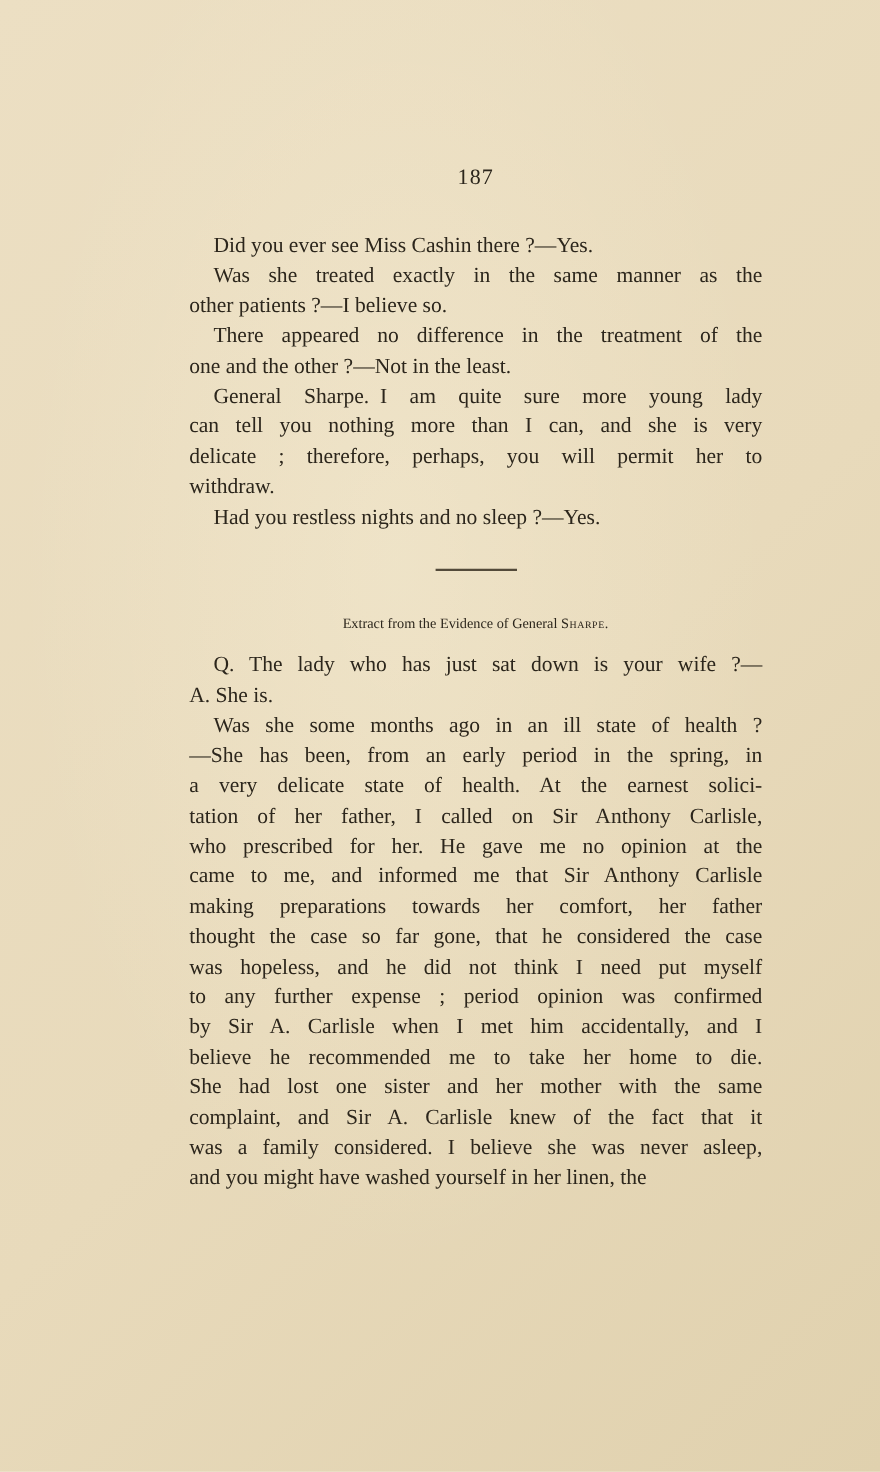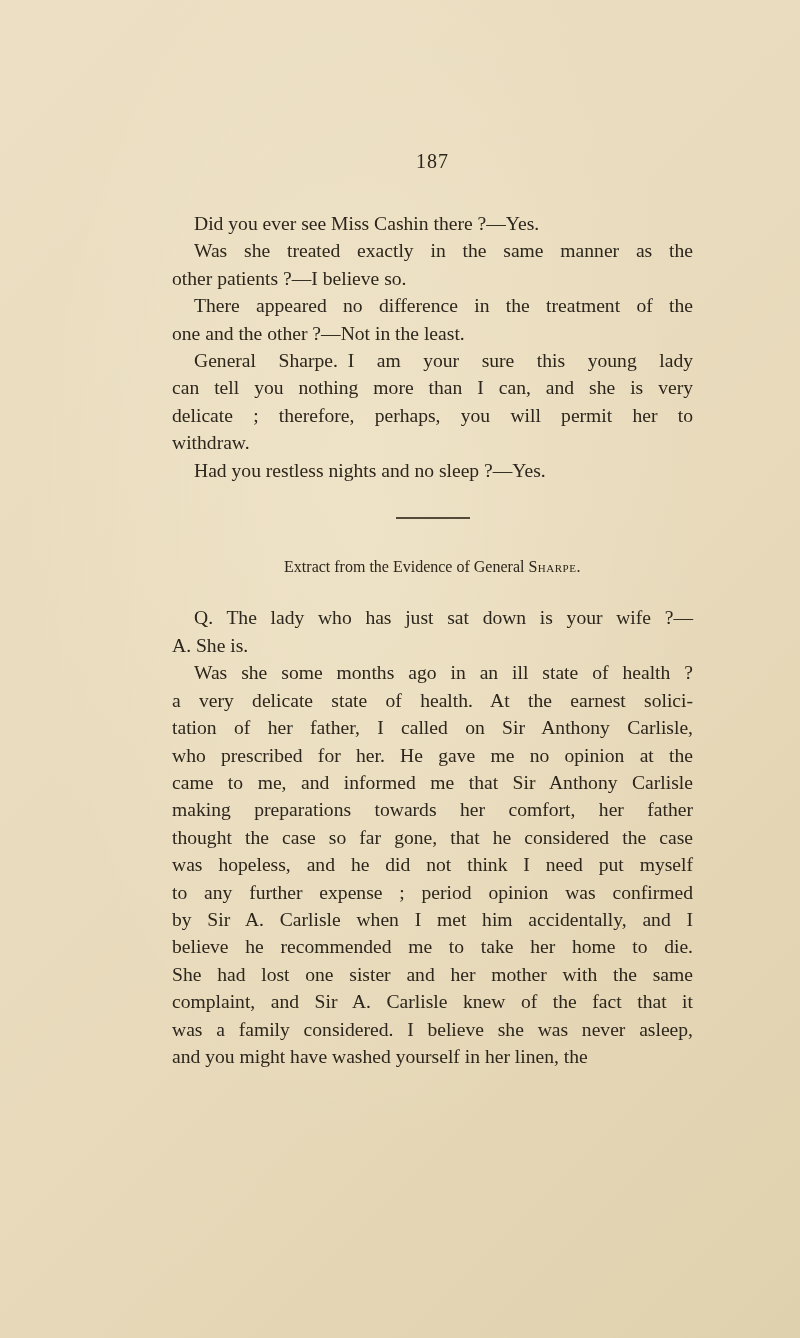--- a/index.html
+++ b/index.html
@@ -64,55 +64,56 @@
 
   .divider {
     width: 74px;
     margin: 33px auto 34px auto;
     border: 0;
     border-top: 2px solid rgba(55, 47, 33, 0.85);
   }
 
   .heading {
     text-align: center;
-    font-size: 16px;
+    font-size: 13px;
     line-height: 27.4px;
-    margin-bottom: 24px;
+    margin-bottom: 11px;
   }
 </style>
 </head>
 <body>
 
 <div class="page">
 
   <div class="page-number">187</div>
 
   <div class="text-block">
 
     <div>
         <div class="line indent last"><span>Did you ever see Miss Cashin there ?—Yes.</span></div>
         <div class="line indent"><span>Was she treated exactly in the same manner as the</span></div>
         <div class="line last"><span>other patients ?—I believe so.</span></div>
         <div class="line indent"><span>There appeared no difference in the treatment of the</span></div>
         <div class="line last"><span>one and the other ?—Not in the least.</span></div>
-        <div class="line indent"><span class="italic">General Sharpe.</span><span> I am your sure this young lady</span></div>
+        <div class="line indent"><span class="italic">General Sharpe.</span><span> I am quite sure more young lady</span></div>
         <div class="line"><span>can tell you nothing more than I can, and she is very</span></div>
         <div class="line"><span>delicate ; therefore, perhaps, you will permit her to</span></div>
         <div class="line last"><span>withdraw.</span></div>
         <div class="line indent last"><span>Had you restless nights and no sleep ?—Yes.</span></div>
       </div>
 
     <hr class="divider">
 
     <div class="heading"><span class="italic">Extract from the Evidence of General </span><span class="italic smallcaps">Sharpe.</span></div>
 
     <div>
         <div class="line indent"><span>Q. The lady who has just sat down is your wife ?—</span></div>
         <div class="line last"><span>A. She is.</span></div>
         <div class="line indent"><span>Was she some months ago in an ill state of health ?</span></div>
+        <div class="line"><span>—She has been, from an early period in the spring, in</span></div>
         <div class="line"><span>a very delicate state of health.  At the earnest solici-</span></div>
         <div class="line"><span>tation of her father, I called on Sir Anthony Carlisle,</span></div>
         <div class="line"><span>who prescribed for her.  He gave me no opinion at the</span></div>
         <div class="line"><span>came to me, and informed me that Sir Anthony Carlisle</span></div>
         <div class="line"><span>making preparations towards her comfort, her father</span></div>
         <div class="line"><span>thought the case so far gone, that he considered the case</span></div>
         <div class="line"><span>was hopeless, and he did not think I need put myself</span></div>
         <div class="line"><span>to any further expense ; period opinion was confirmed</span></div>
         <div class="line"><span>by Sir A. Carlisle when I met him accidentally, and I</span></div>
         <div class="line"><span>believe he recommended me to take her home to die.</span></div>

